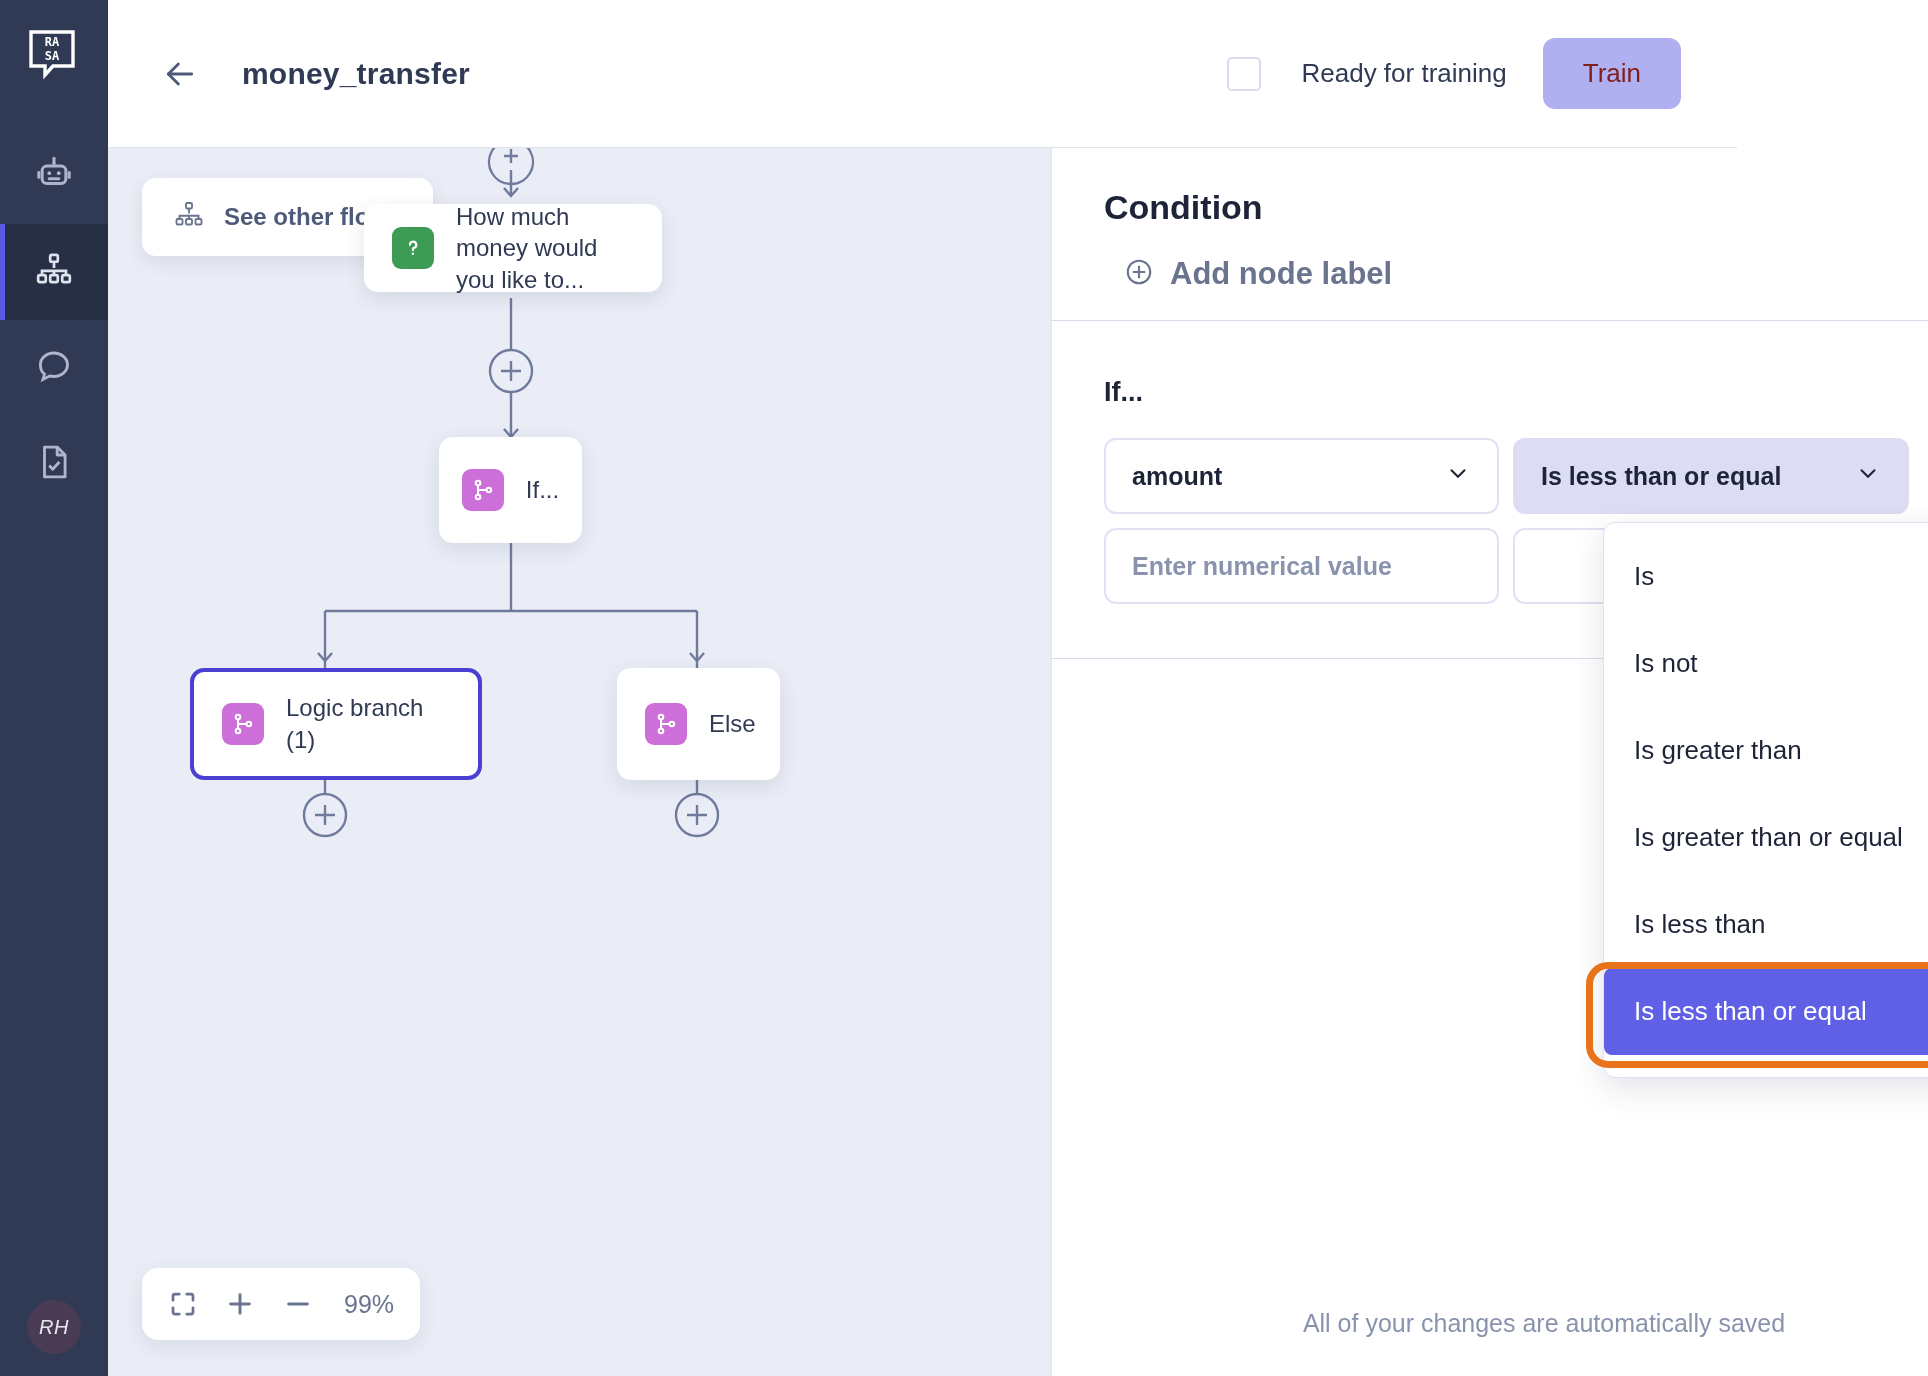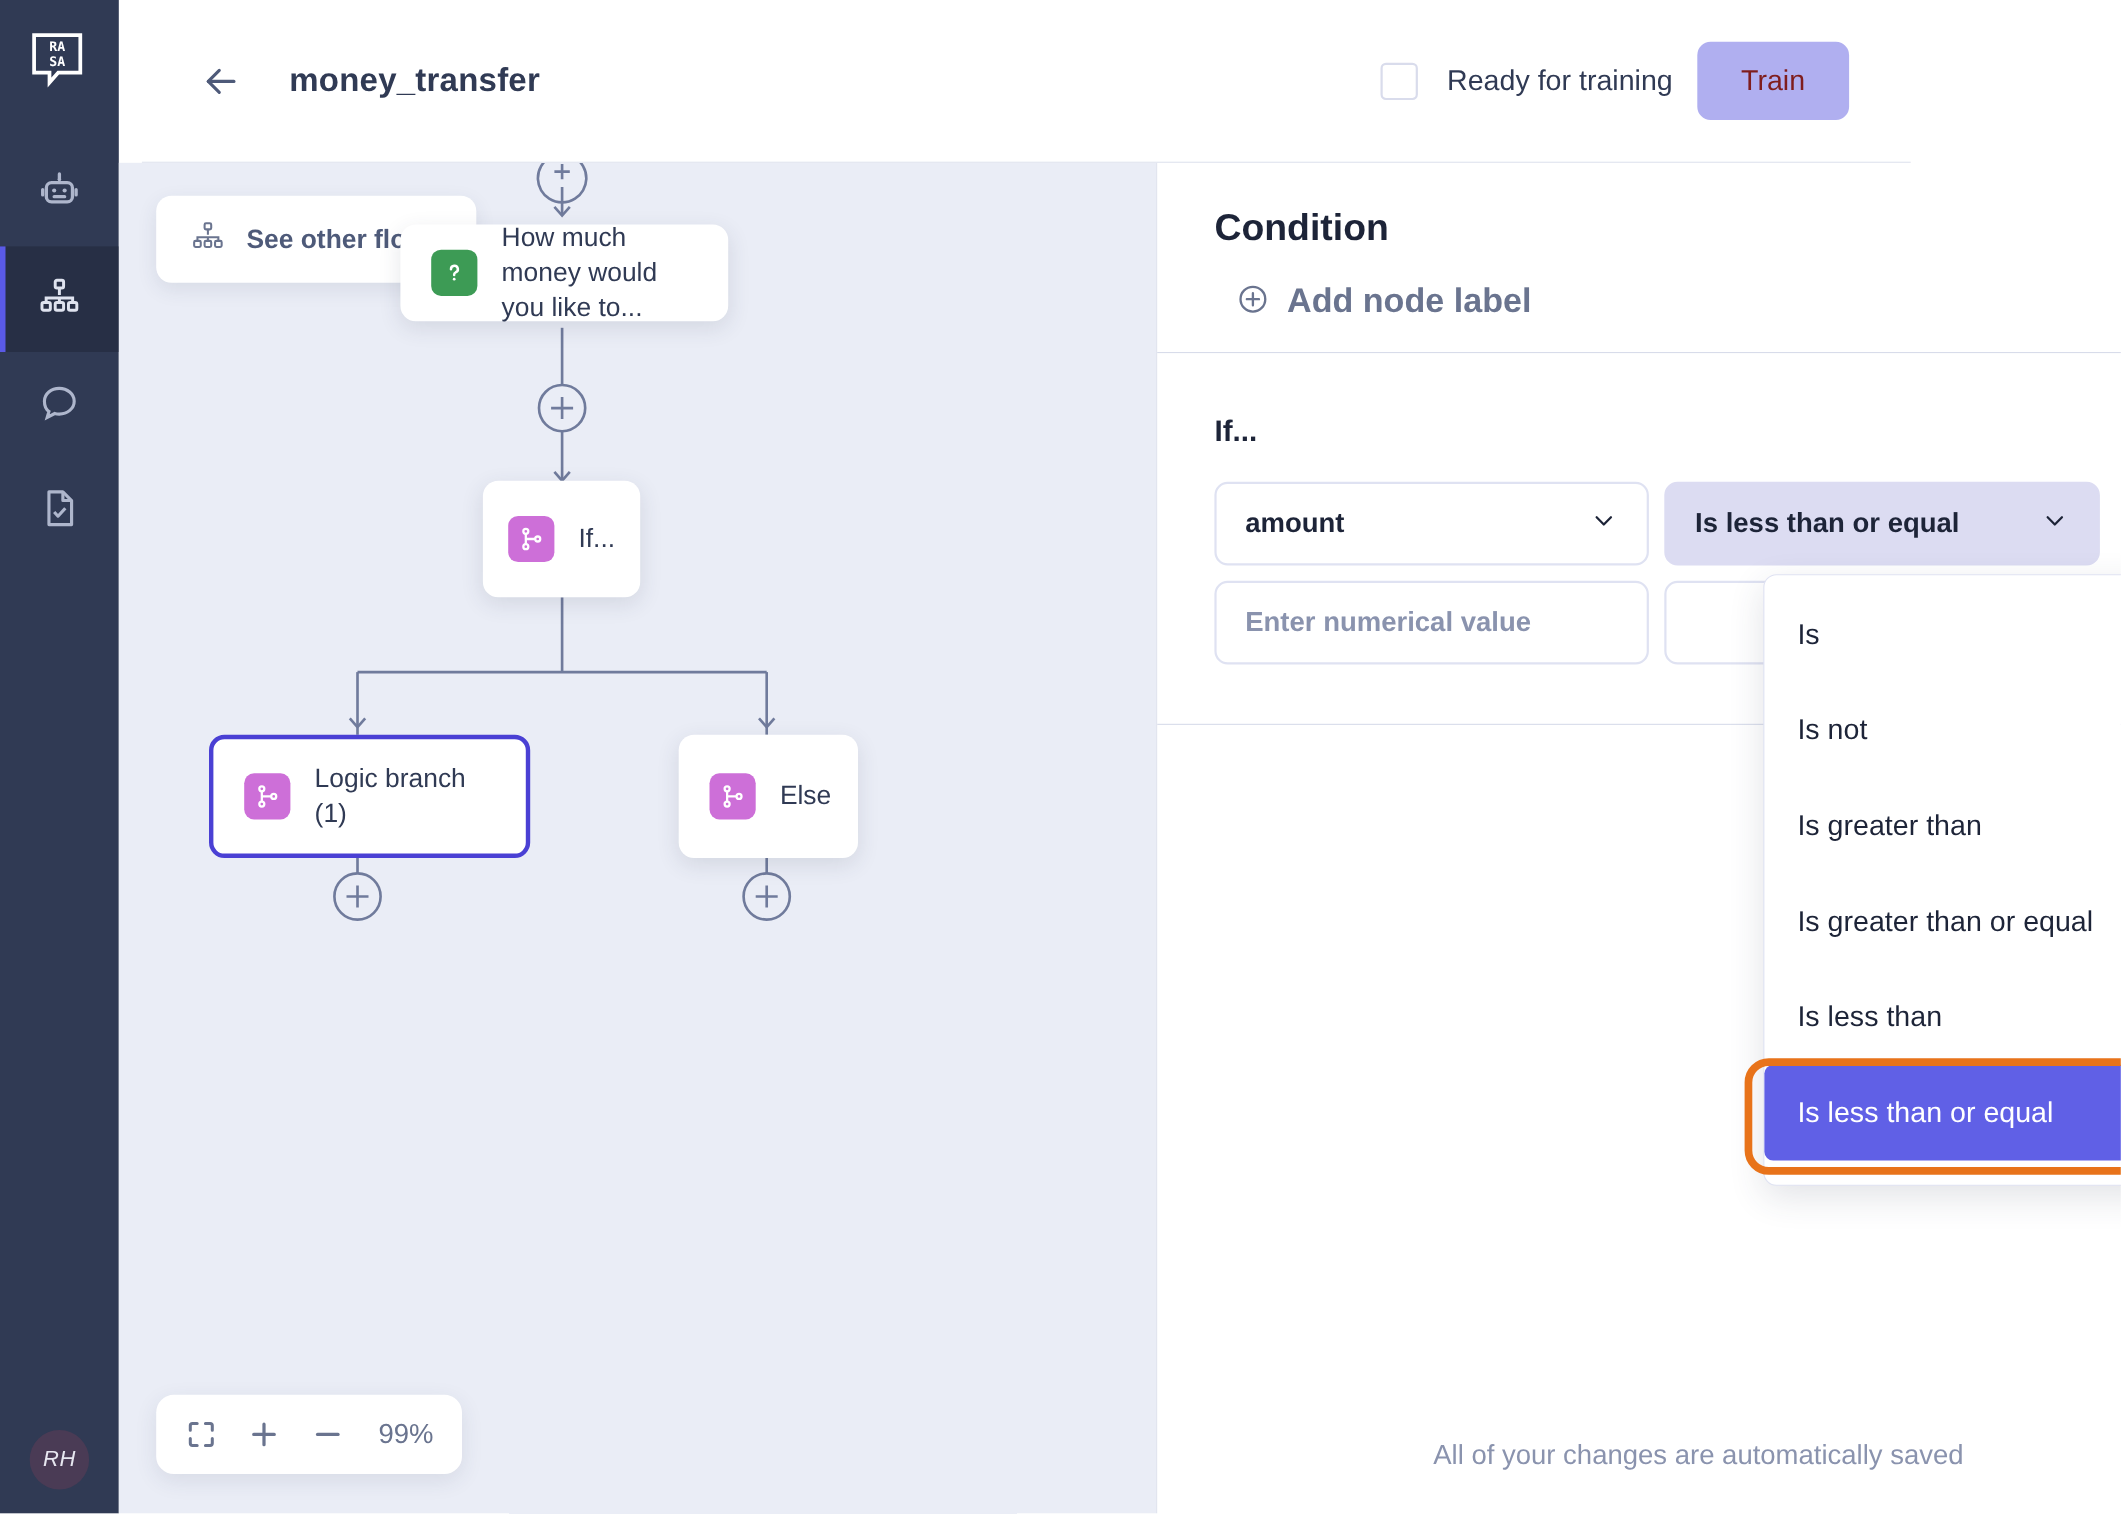--- a/index.html
+++ b/index.html
@@ -39,34 +39,34 @@
     display: flex; justify-content: center; font-style: italic;
   }
   .avatar {
     width: 54px; height: 54px; border-radius: 50%;
     background: #4a3b55;
     display: flex; align-items: center; justify-content: center;
     color: #e7e7f0; font-size: 20px; letter-spacing: .5px;
   }
 
   
-  .main { flex: 1; position: relative; height: 1376px; padding-left: 21px; }
+  .main { flex: 1; position: relative; height: 1376px; }
   .topbar {
     height: 148px; background: #ffffff;
     border-bottom: 1px solid #dfe3ee;
     display: flex; align-items: center;
     padding: 0 56px 0 52px;
     position: relative; z-index: 5;
   }
   .back-arrow { width: 40px; height: 40px; cursor: pointer; flex: 0 0 40px; }
   .flow-title {
     margin-left: 42px;
     font-size: 30px; font-weight: 700; color: #303a54; letter-spacing: .2px;
   }
-  .topbar-right { margin-left: auto; display: flex; align-items: center; gap: 0; }
+  .topbar-right { margin-left: auto; display: flex; align-items: center; gap: 14px; }
   .chk {
     width: 34px; height: 34px; border: 2px solid #d9dcec;
     border-radius: 5px; background: #fff; cursor: pointer;
   }
   .ready-label { margin-left: 26px; font-size: 26px; color: #303a54; }
   .train-btn {
     margin-left: 22px;
     background: #b0aff0; color: #7f1d1d;
     border: none; border-radius: 12px;
     font-size: 26px; font-family: inherit;

